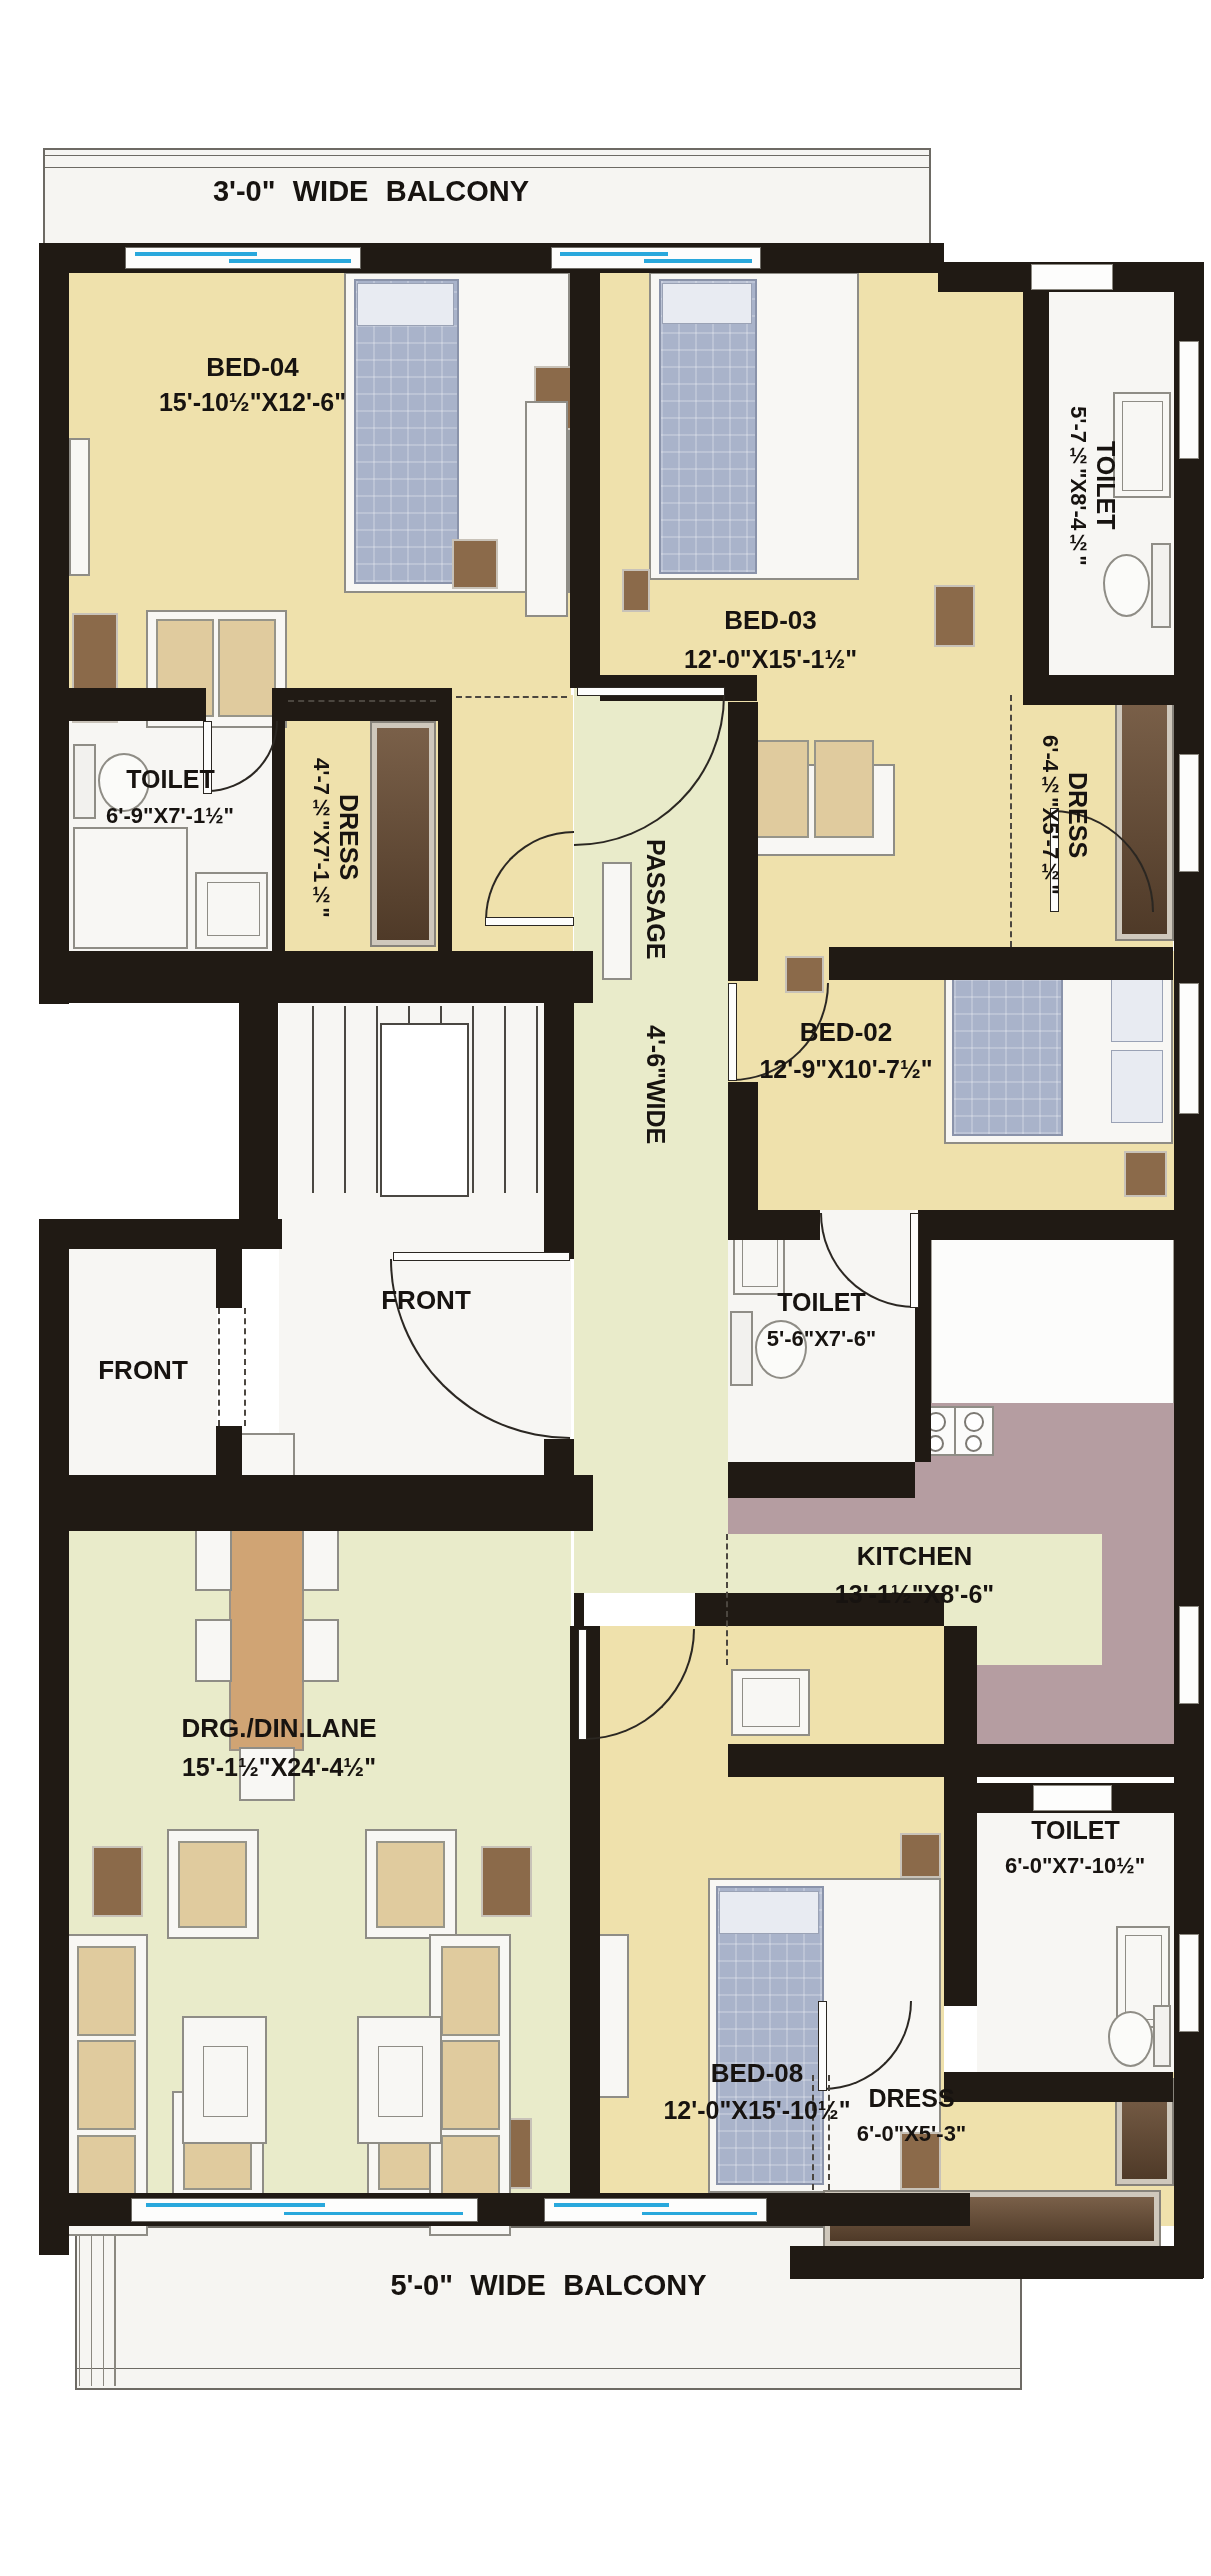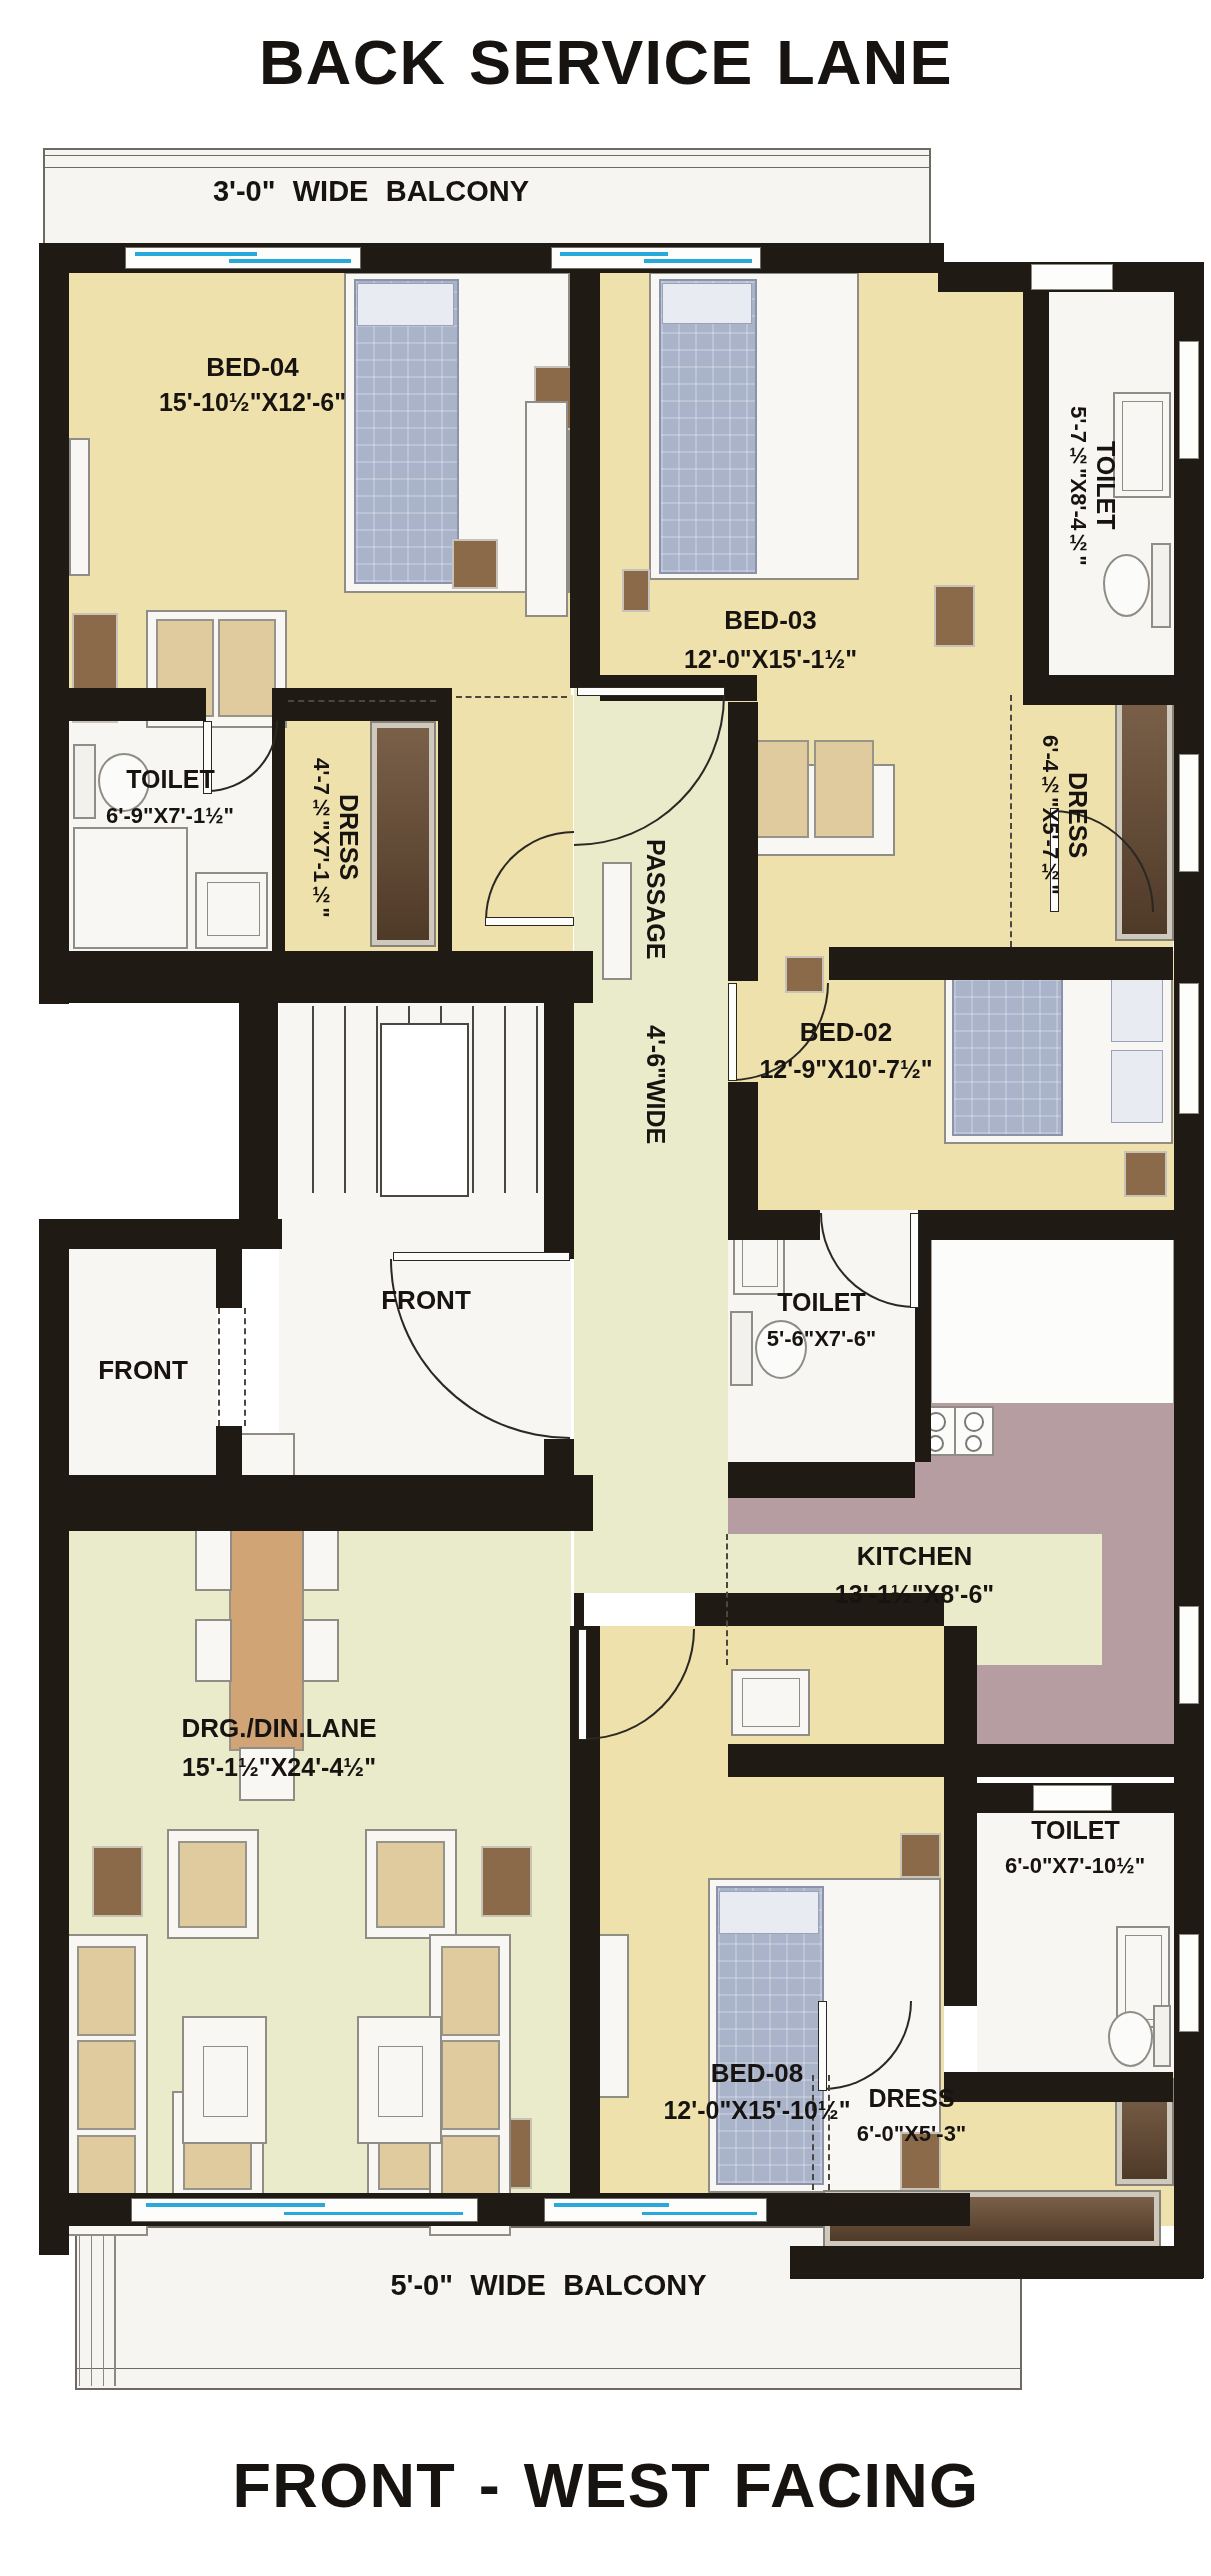--- a/index.html
+++ b/index.html
@@ -52,22 +52,20 @@
   .circle{position:absolute;border:2px solid #7d7a74;border-radius:50%;box-sizing:border-box;background:#fff;}
   .wcbowl{position:absolute;border:2px solid #8f8d86;border-radius:50% 50% 50% 50%/46% 46% 54% 54%;background:#fbfbf9;box-sizing:border-box;}
   .wctank{position:absolute;border:2px solid #8f8d86;background:#f2f1ee;box-sizing:border-box;}
   .shaft{position:absolute;background:#fcfcfb;border:1.3px solid #a39f98;box-sizing:border-box;}
 </style>
 </head>
 <body>
 
 <div id="plan">
 
-  <div class="lbl title abs" style="left:0;top:27.5px;width:1212px;">BACK SERVICE LANE</div>
-  <div class="lbl title abs" style="left:0;top:2451px;width:1212px;">FRONT - WEST FACING</div>
 
   <div class="balcony" style="left:43px;top:148px;width:888px;height:105px;"></div>
   <div class="abs" style="left:43px;top:155px;width:888px;height:10.5px;border-top:1.3px solid #6d6a64;border-bottom:1.3px solid #6d6a64;"></div>
   <div class="lbl balc" style="left:43px;top:176px;width:656px;">3'-0" WIDE BALCONY</div>
 
   <div class="balcony" style="left:75px;top:2226px;width:947px;height:164px;"></div>
   <div class="abs" style="left:75px;top:2368px;width:947px;height:10.5px;border-top:1.3px solid #6d6a64;"></div>
   <div class="abs" style="left:79px;top:2230px;width:46px;height:156px;background:repeating-linear-gradient(90deg,#8b8880 0 1.3px,transparent 1.3px 11.8px);"></div>
   <div class="lbl balc" style="left:75px;top:2270px;width:947px;">5'-0" WIDE BALCONY</div>
 

